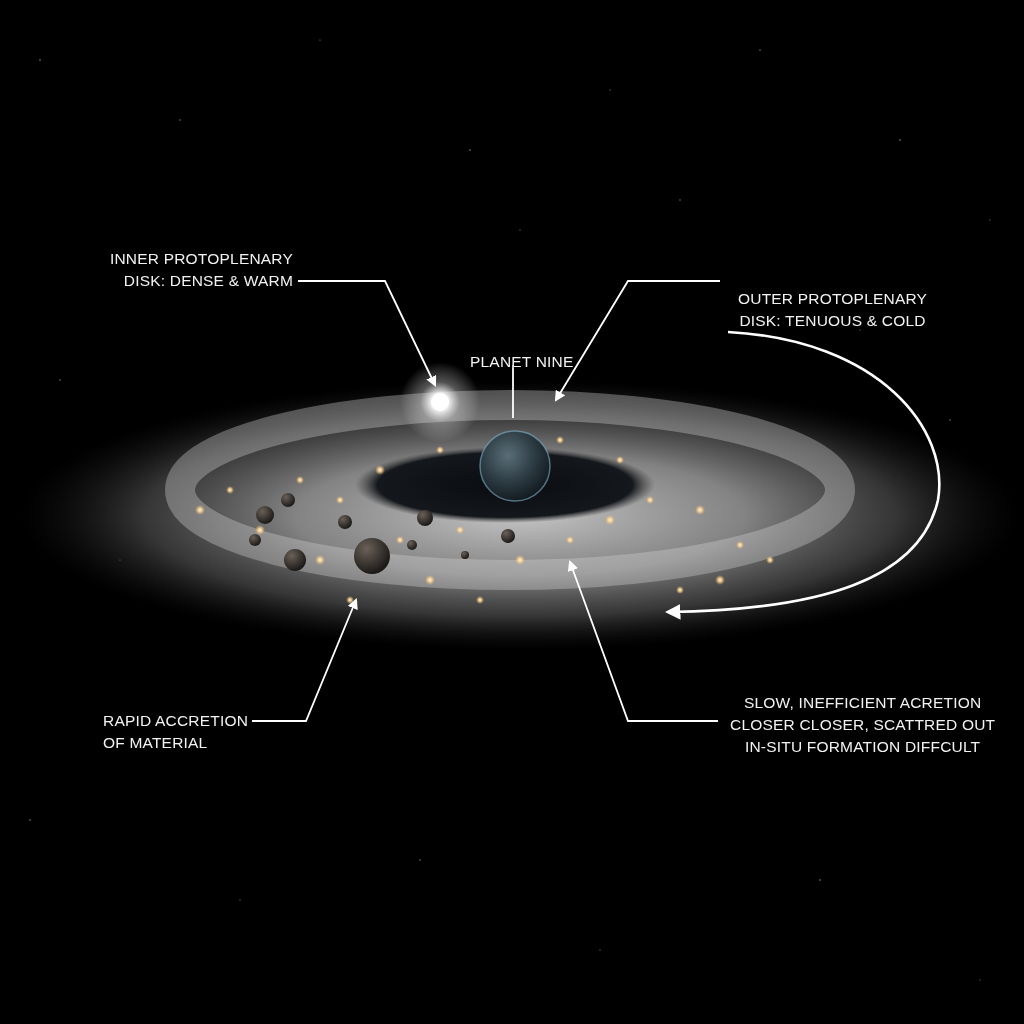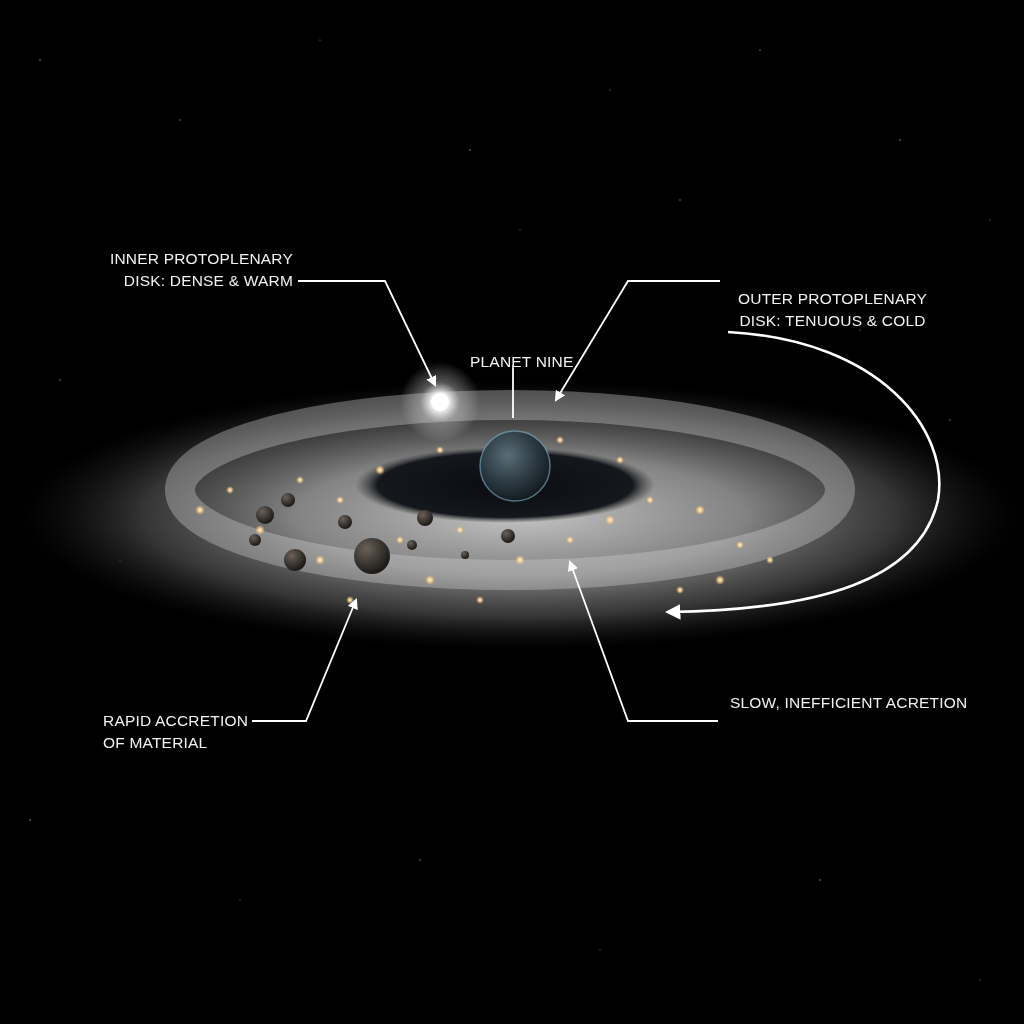--- a/index.html
+++ b/index.html
@@ -151,13 +151,15 @@
 </div>
 <div class="label" id="lbl-planet">
   <span>PLANET NINE</span>
 </div>
 <div class="label" id="lbl-rapid">
   <span>RAPID ACCRETION</span>
   <span>OF MATERIAL</span>
 </div>
 <div class="label" id="lbl-slow">
   <span>SLOW, INEFFICIENT ACRETION</span>
+  <span>CLOSER CLOSER, SCATTRED OUT</span>
+  <span>IN-SITU FORMATION DIFFCULT</span>
 </div>
 
 </body></html>

